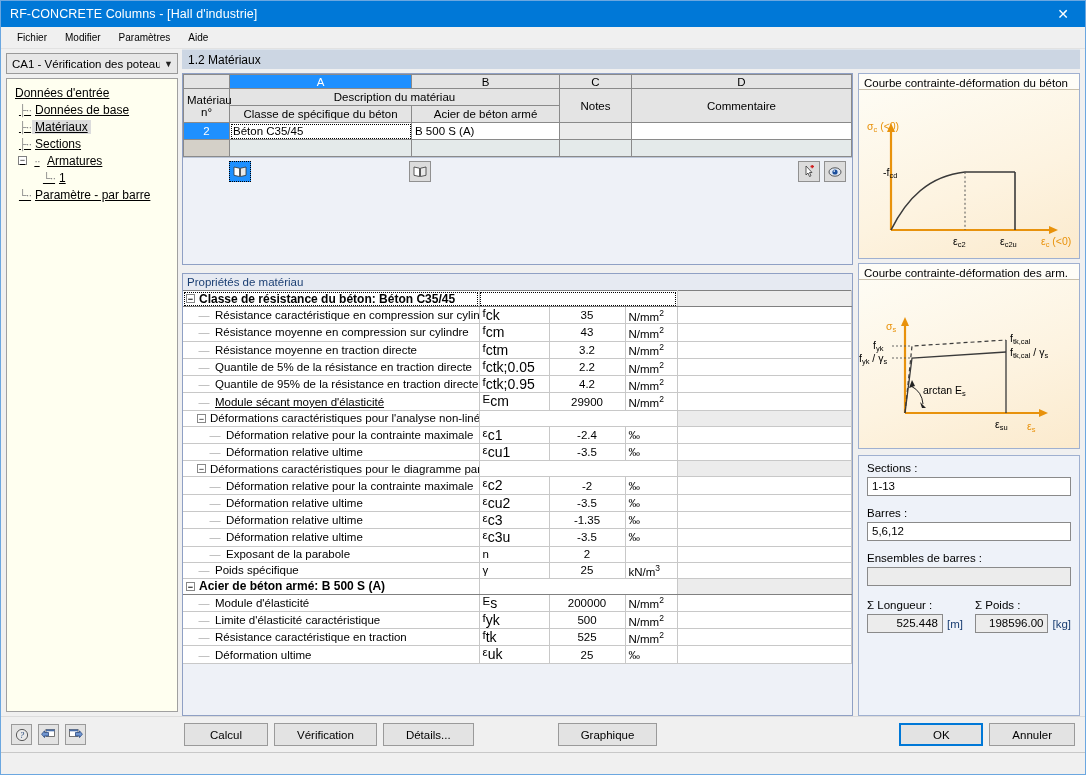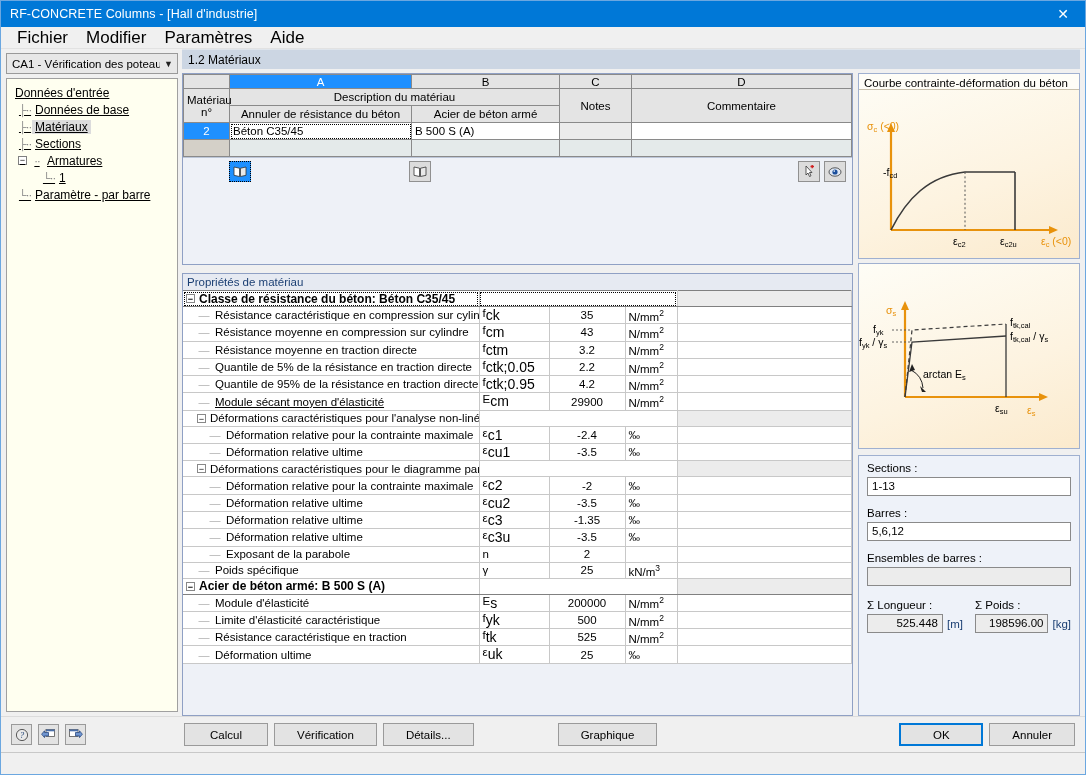--- a/index.html
+++ b/index.html
@@ -33,21 +33,21 @@
     font-size: 14px; cursor: pointer;
   }
 
   
   .menubar {
     height: 22px; flex: 0 0 22px; background: #f0f0f0;
     display: flex; align-items: center; padding-left: 7px;
     border-bottom: 1px solid #e2e2e2;
   }
   .menubar .mi {
-    padding: 3px 9px; font-size: 17px; color: #000; cursor: default;
+    padding: 3px 9px; font-size: 10px; color: #000; cursor: default;
   }
 
   
   .body {
     flex: 1; display: flex; position: relative;
     padding: 0;
   }
 
   
   .leftpane {
@@ -373,21 +373,21 @@
               <tr>
                 <td class="grp-hdr" rowspan="2" style="vertical-align:middle;">
                   <div>Matériau</div>
                   <div>n°</div>
                 </td>
                 <td class="grp-hdr" colspan="2">Description du matériau</td>
                 <td class="grp-hdr" rowspan="2" style="vertical-align:middle;">Notes</td>
                 <td class="grp-hdr" rowspan="2" style="vertical-align:middle;">Commentaire</td>
               </tr>
               <tr>
-                <td class="grp-hdr">Annuler de résistance du béton</td>
+                <td class="grp-hdr">Classe de spécifique du béton</td>
                 <td class="grp-hdr">Acier de béton armé</td>
               </tr>
               <tr>
                 <td class="rowno sel">2</td>
                 <td class="cellval dotted">Béton C35/45</td>
                 <td class="cellval">B 500 S (A)</td>
                 <td class="cellgrey"></td>
                 <td class="cellval"></td>
               </tr>
               <tr class="fillrow">
@@ -747,20 +747,21 @@
 
               <text x="8" y="40" font-family="Liberation Sans, sans-serif" font-size="10.5" fill="#e8920c">σ<tspan font-size="7.5" dy="2">c</tspan><tspan dy="-2"> (&lt;0)</tspan></text>
               <text x="182" y="155" font-family="Liberation Sans, sans-serif" font-size="10.5" fill="#e8920c">ε<tspan font-size="7.5" dy="2">c</tspan><tspan dy="-2"> (&lt;0)</tspan></text>
               <text x="-2" y="86" font-family="Liberation Sans, sans-serif" font-size="10.5" fill="#000" text-anchor="start" transform="translate(26,0)">-f<tspan font-size="7.5" dy="2">cd</tspan></text>
               <text x="94" y="155" font-family="Liberation Sans, sans-serif" font-size="10.5" fill="#000">ε<tspan font-size="7.5" dy="2">c2</tspan></text>
               <text x="141" y="155" font-family="Liberation Sans, sans-serif" font-size="10.5" fill="#000">ε<tspan font-size="7.5" dy="2">c2u</tspan></text>
             </svg>
           </div>
 
           <div class="chartpanel">
+            <div class="ctitle">Courbe contrainte-déformation des arm.</div>
             <svg class="chartsvg" width="220" height="162" viewBox="0 0 220 162">
               <line x1="46" y1="133" x2="180" y2="133" stroke="#e8920c" stroke-width="2.2"></line>
               <polygon points="180,129 189,133 180,137" fill="#e8920c"></polygon>
               <line x1="46" y1="133" x2="46" y2="46" stroke="#e8920c" stroke-width="2.2"></line>
               <polygon points="42,46 46,37 50,46" fill="#e8920c"></polygon>
 
               <path d="M46 133 L53 66 L147 60" fill="none" stroke="#3a3a3a" stroke-width="1.2" stroke-dasharray="4,3"></path>
 
               <path d="M46 133 L53 78 L147 72" fill="none" stroke="#3a3a3a" stroke-width="1.3"></path>
               <line x1="147" y1="60" x2="147" y2="133" stroke="#3a3a3a" stroke-width="1.3"></line>

